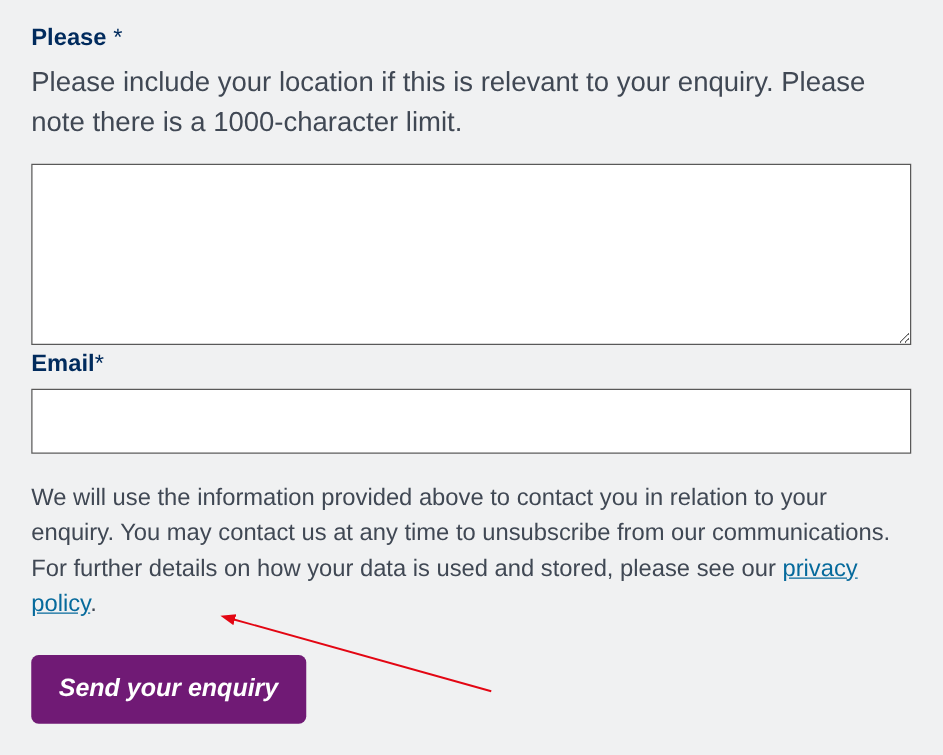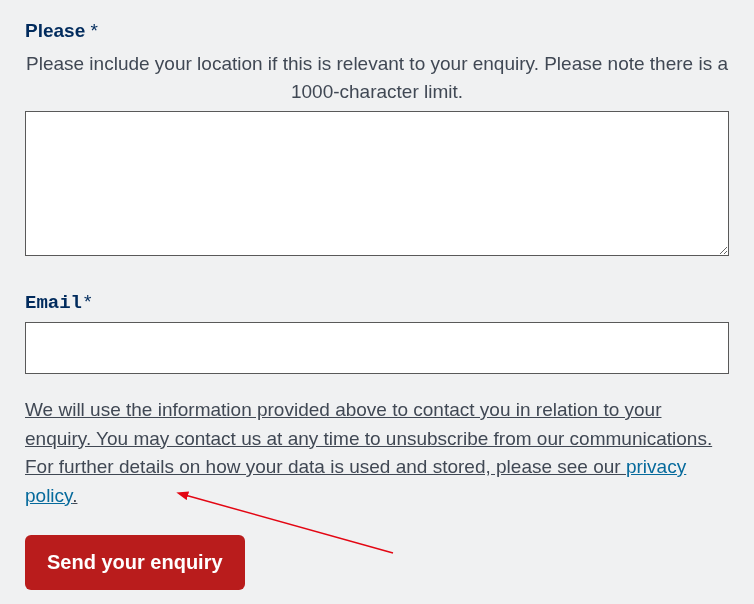--- a/index.html
+++ b/index.html
@@ -20,69 +20,66 @@
       font-weight: 700;
       font-size: 19px;
       margin-bottom: 8px;
     }
     .required {
       color: #012b5d;
       font-weight: 400;
     }
     .helper-text {
       color: #404854;
-      font-size: 19px;
+      font-size: 22px;
       line-height: 1.45;
-      margin-bottom: 6px;
-      text-align: center;
+      margin-bottom: 17px;
     }
     textarea.message-field {
       width: 100%;
       height: 145px;
       border: 1px solid #595959;
       background: #fff;
       resize: both;
       padding: 8px;
       font-size: 16px;
       font-family: inherit;
     }
     .email-block {
-      margin-top: 32px;
-      font-family: Liberation Mono, monospace;
     }
     input.email-field {
       width: 100%;
       height: 52px;
       border: 1px solid #595959;
       background: #fff;
       padding: 0 10px;
       font-size: 16px;
       font-family: inherit;
     }
     .notice {
       color: #404854;
       font-size: 19px;
       line-height: 1.5;
       margin-top: 22px;
-      text-decoration: underline;
     }
     .notice a {
       color: #066a9c;
       text-decoration: underline;
     }
     button.submit {
       margin-top: 25px;
-      background: #b91c1c;
+      background: #701a75;
       color: #fff;
       border: none;
       border-radius: 6px;
       font-size: 20px;
       font-weight: 700;
       padding: 16px 22px;
       cursor: pointer;
+      font-style: italic;
     }
     svg.arrow {
       position: absolute;
       left: 175px;
       top: 485px;
       pointer-events: none;
     }
   </style>
 </head>
 <body>

